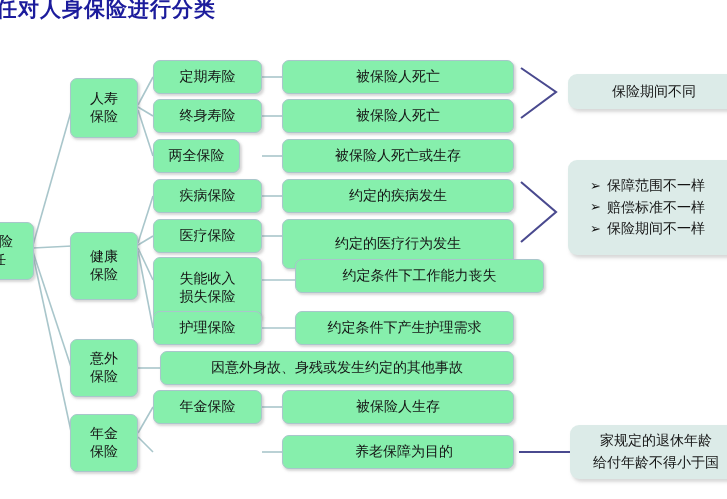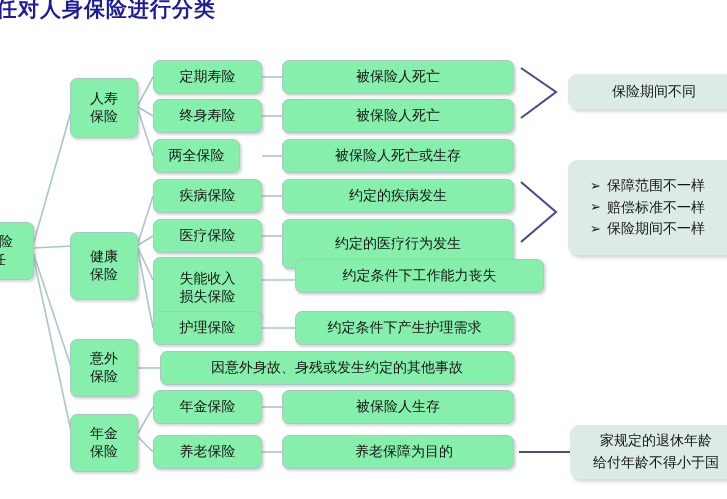--- a/index.html
+++ b/index.html
@@ -170,23 +170,20 @@
   <div class="box two-line" style="left:153px;top:257px;width:109px;height:64px;font-family:Liberation Mono, monospace;">
     <span class="ln">失能收入</span>
     <span class="ln">损失保险</span>
   </div>
   <div class="box" style="left:153px;top:311px;width:109px;height:34px;">
     <span>护理保险</span>
   </div>
   <div class="box" style="left:153px;top:390px;width:109px;height:34px;">
     <span>年金保险</span>
   </div>
-  <div class="box" style="left:153px;top:435px;width:109px;height:34px;">
-    <span>养老保险</span>
-  </div>
 
   <div class="box" style="left:282px;top:60px;width:232px;height:34px;">
     <span>被保险人死亡</span>
   </div>
   <div class="box" style="left:282px;top:99px;width:232px;height:34px;">
     <span>被保险人死亡</span>
   </div>
   <div class="box" style="left:282px;top:139px;width:232px;height:34px;">
     <span>被保险人死亡或生存</span>
   </div>

